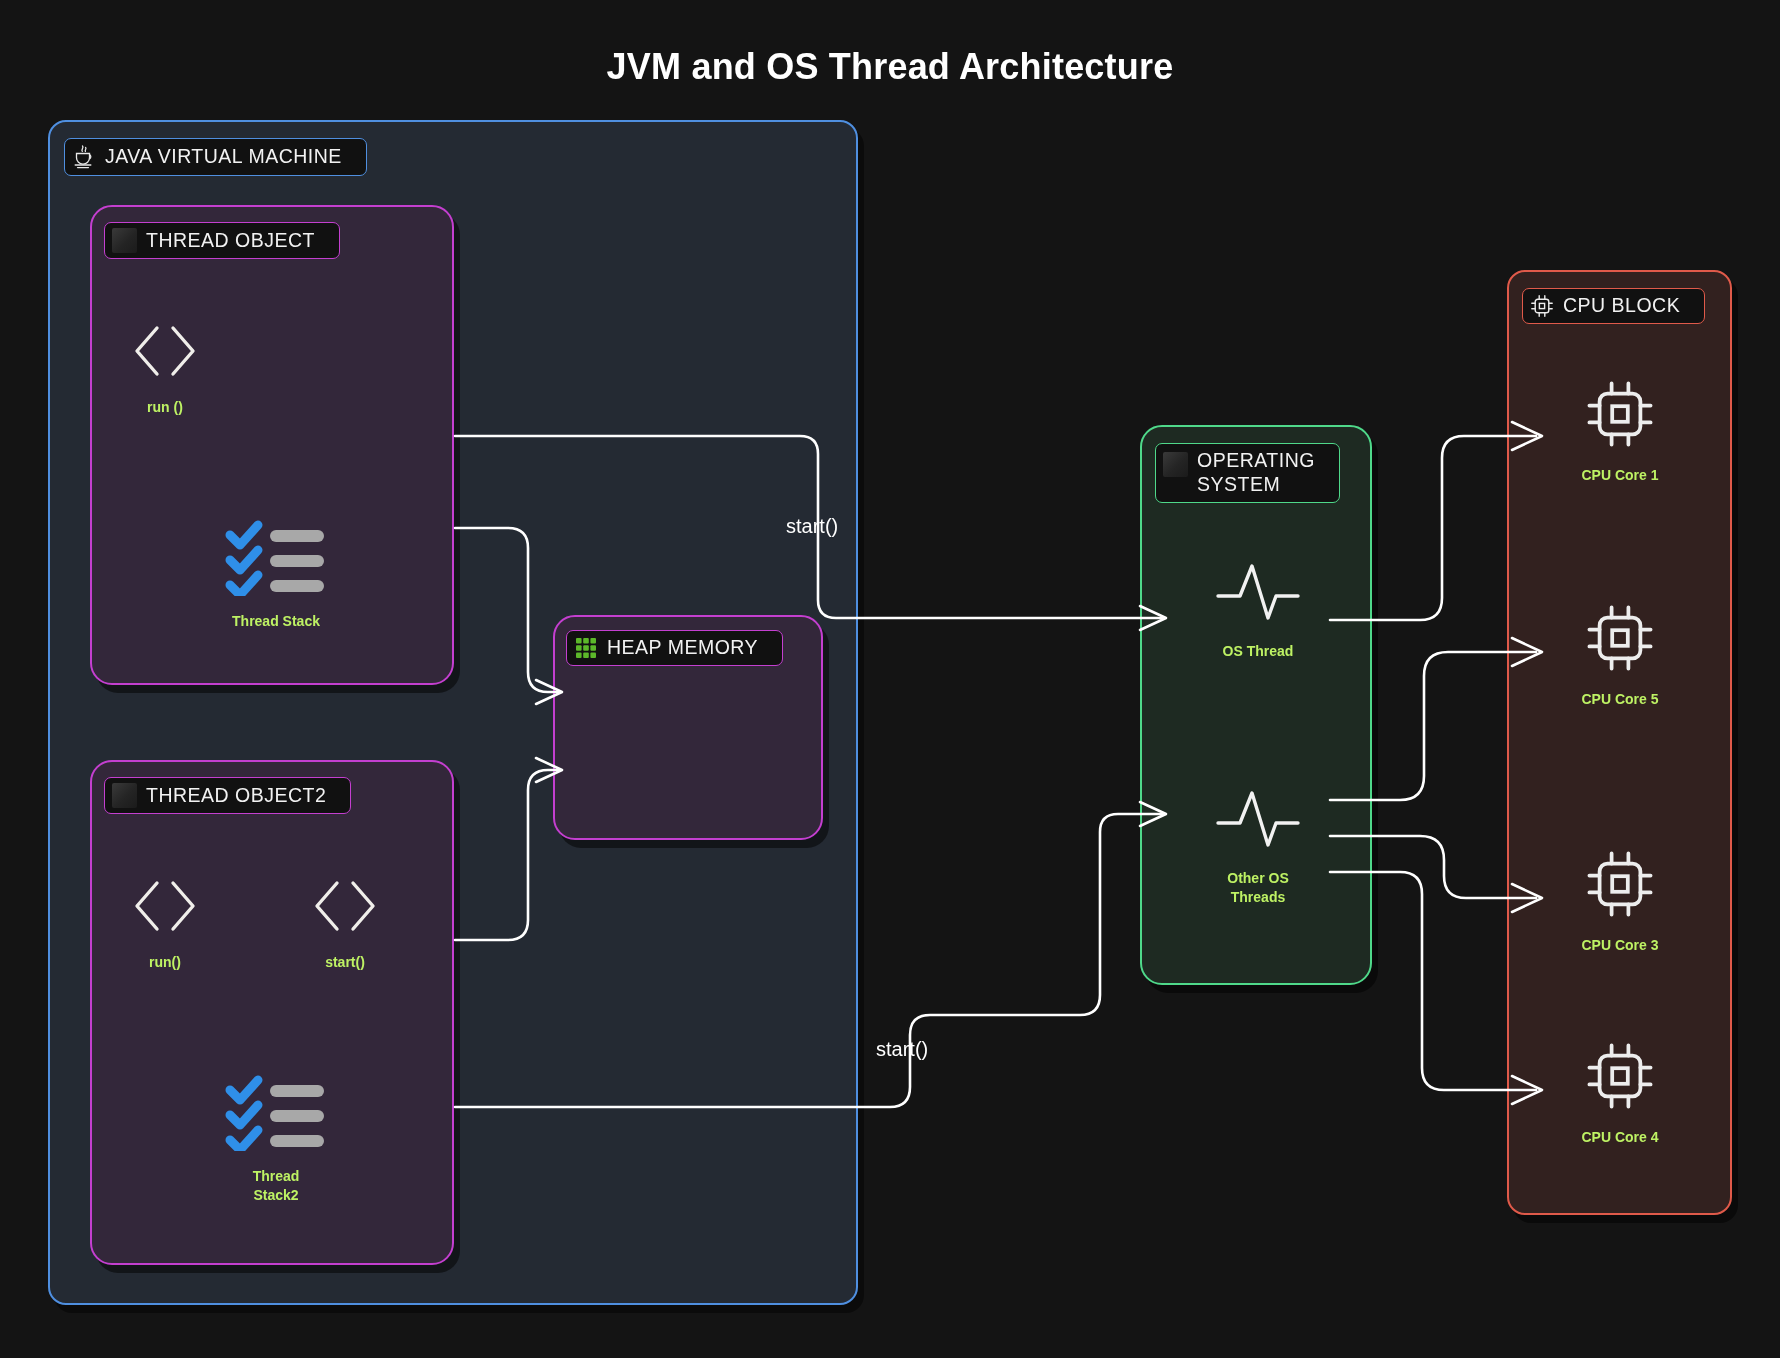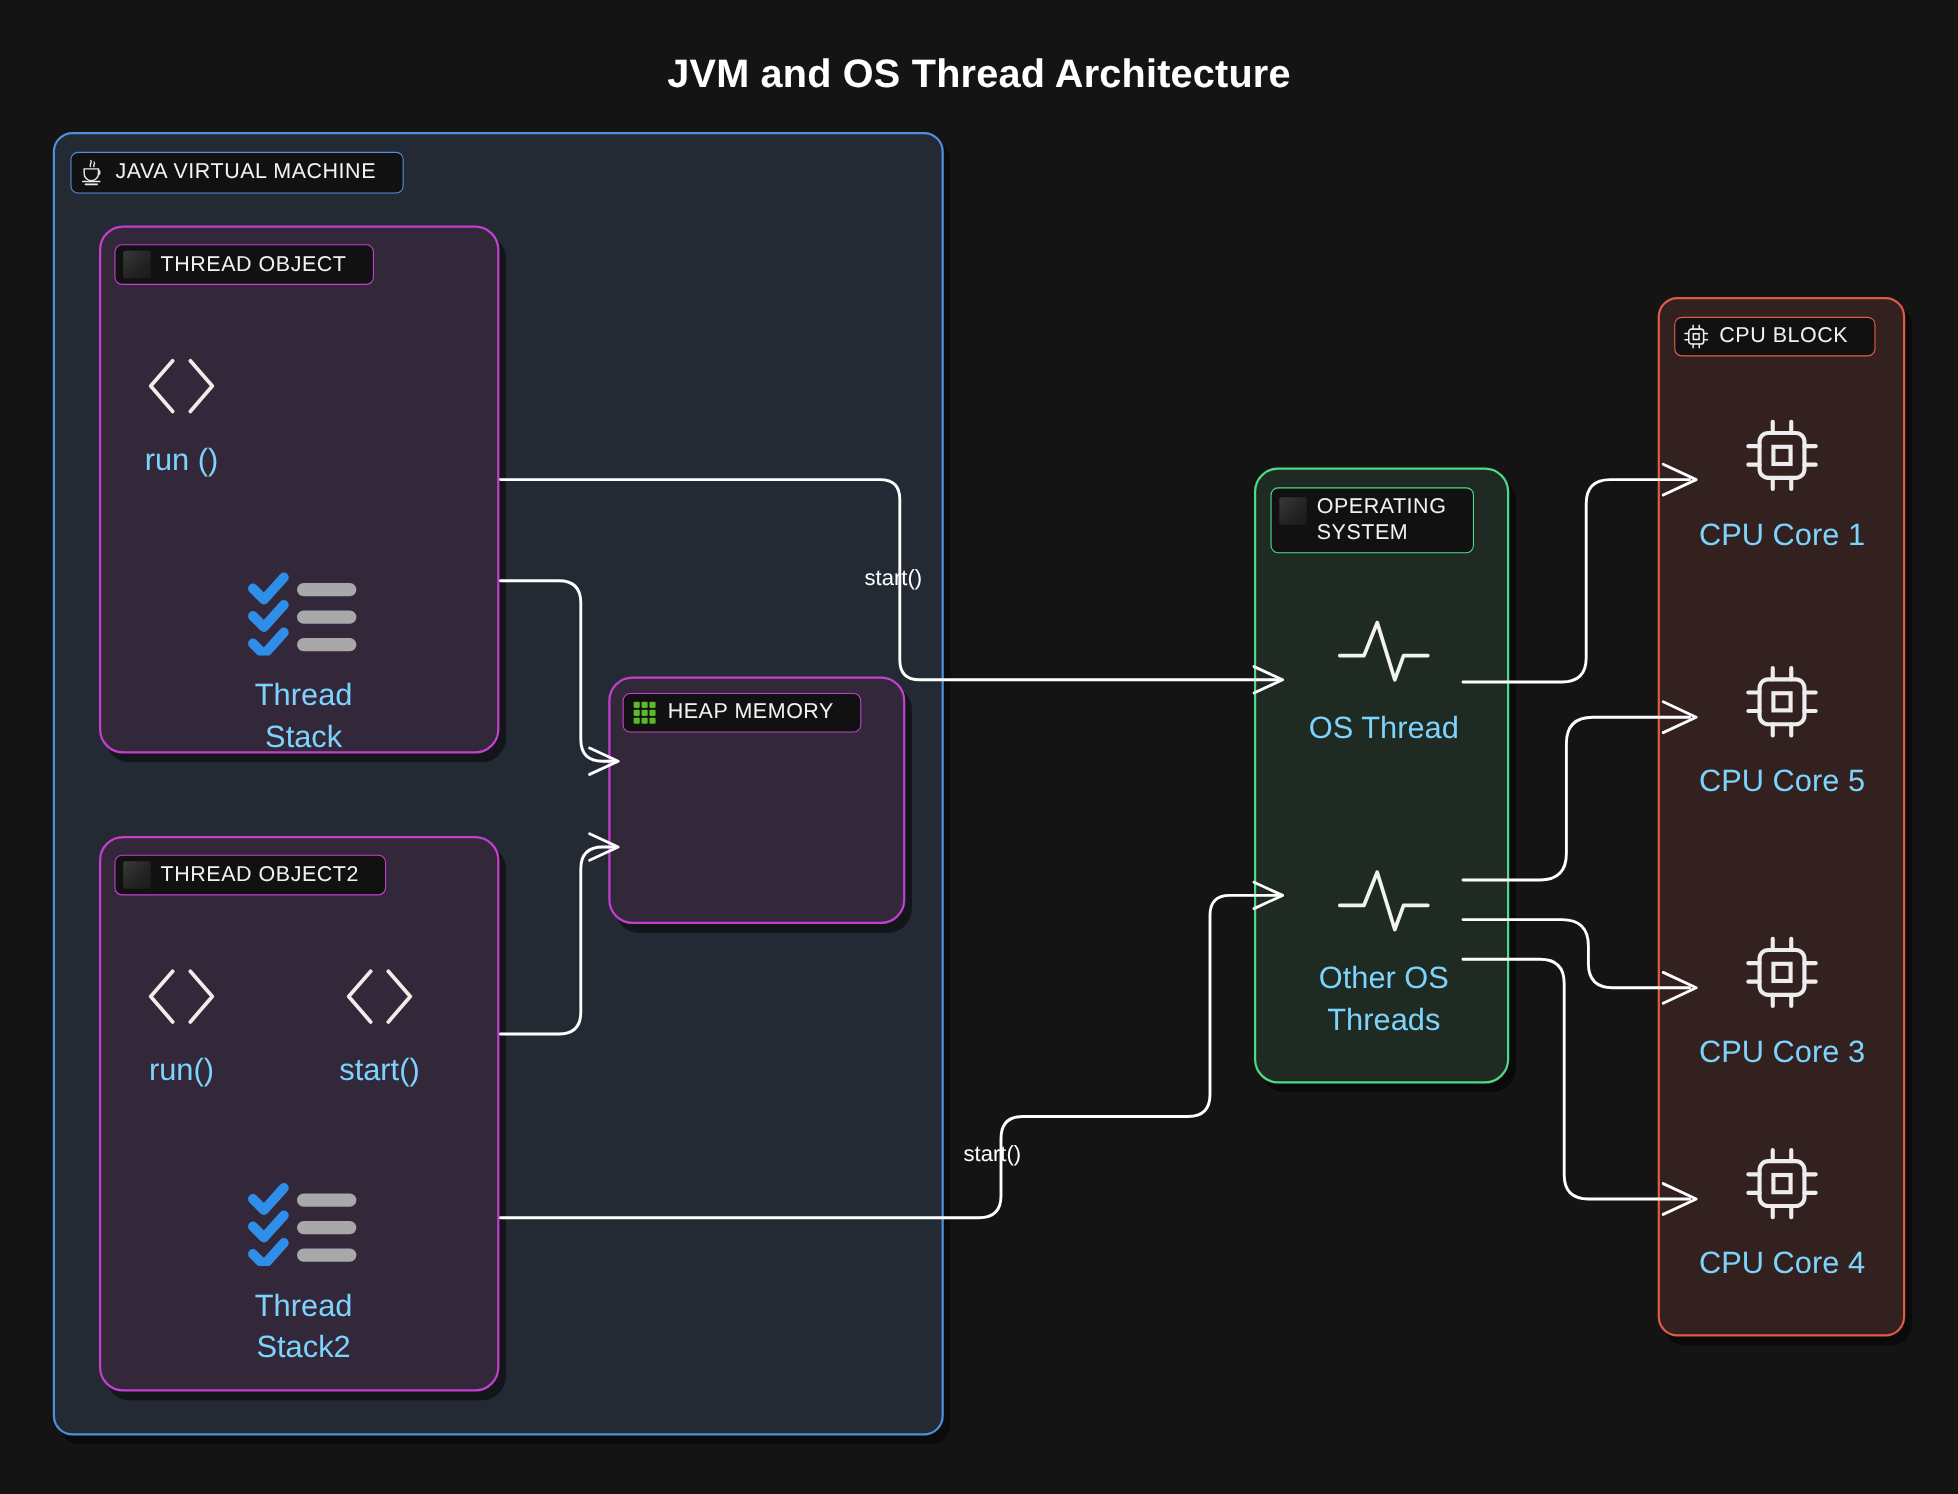--- a/index.html
+++ b/index.html
@@ -67,22 +67,23 @@
   .chip.cpu-chip{left:1522px;top:288px;border:1.5px solid #e05a4a;}
 
   .darksq{
     width:25px;height:25px;border-radius:2px;flex:0 0 auto;
     background:linear-gradient(135deg,#3a3a3a 0%,#242424 55%,#1b1b1b 100%);
   }
 
   
   .node{position:absolute;text-align:center;}
   .node .cap{
-    color:#7dd3fc;font-size:28px;line-height:1.35;margin-top:12px;
+    color:#bef264;font-size:14px;line-height:1.35;margin-top:12px;
     white-space:pre-line;
+    font-weight:bold;
   }
 
   
   .edge-label{
     position:absolute;color:#ffffff;font-size:20px;white-space:nowrap;
   }
 
   svg.wires{position:absolute;left:0;top:0;width:1780px;height:1358px;pointer-events:none;}
   svg.wires path{fill:none;stroke:#ffffff;stroke-width:2.6;
     stroke-linecap:round;stroke-linejoin:round;}

